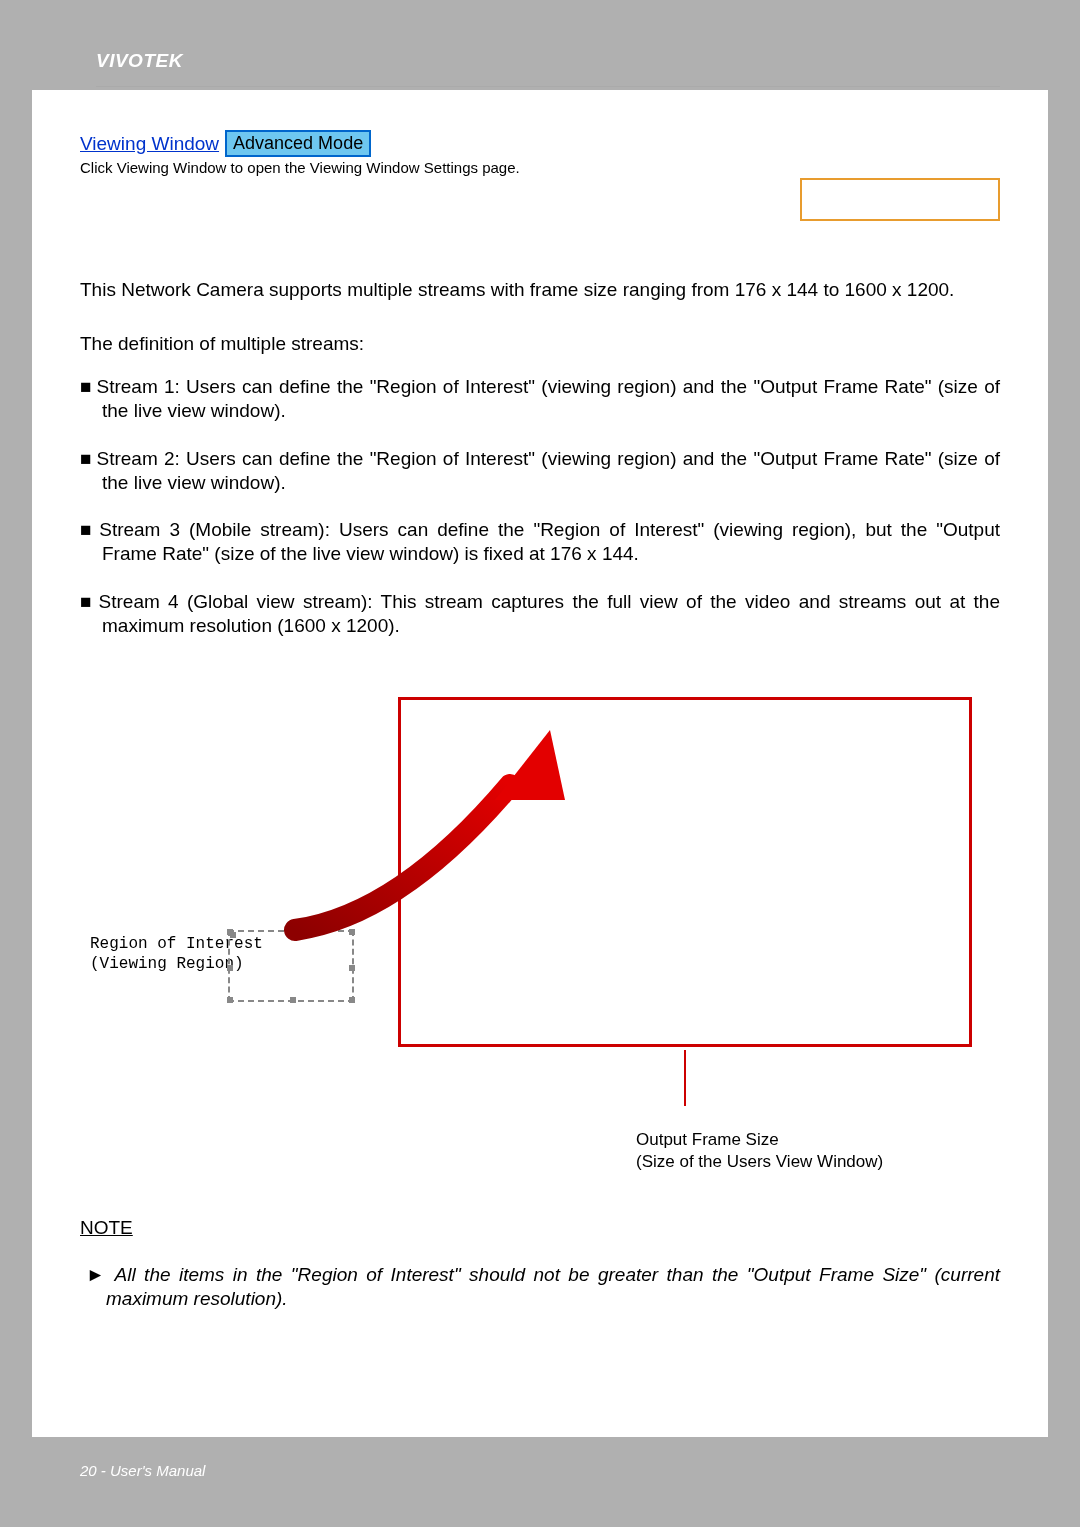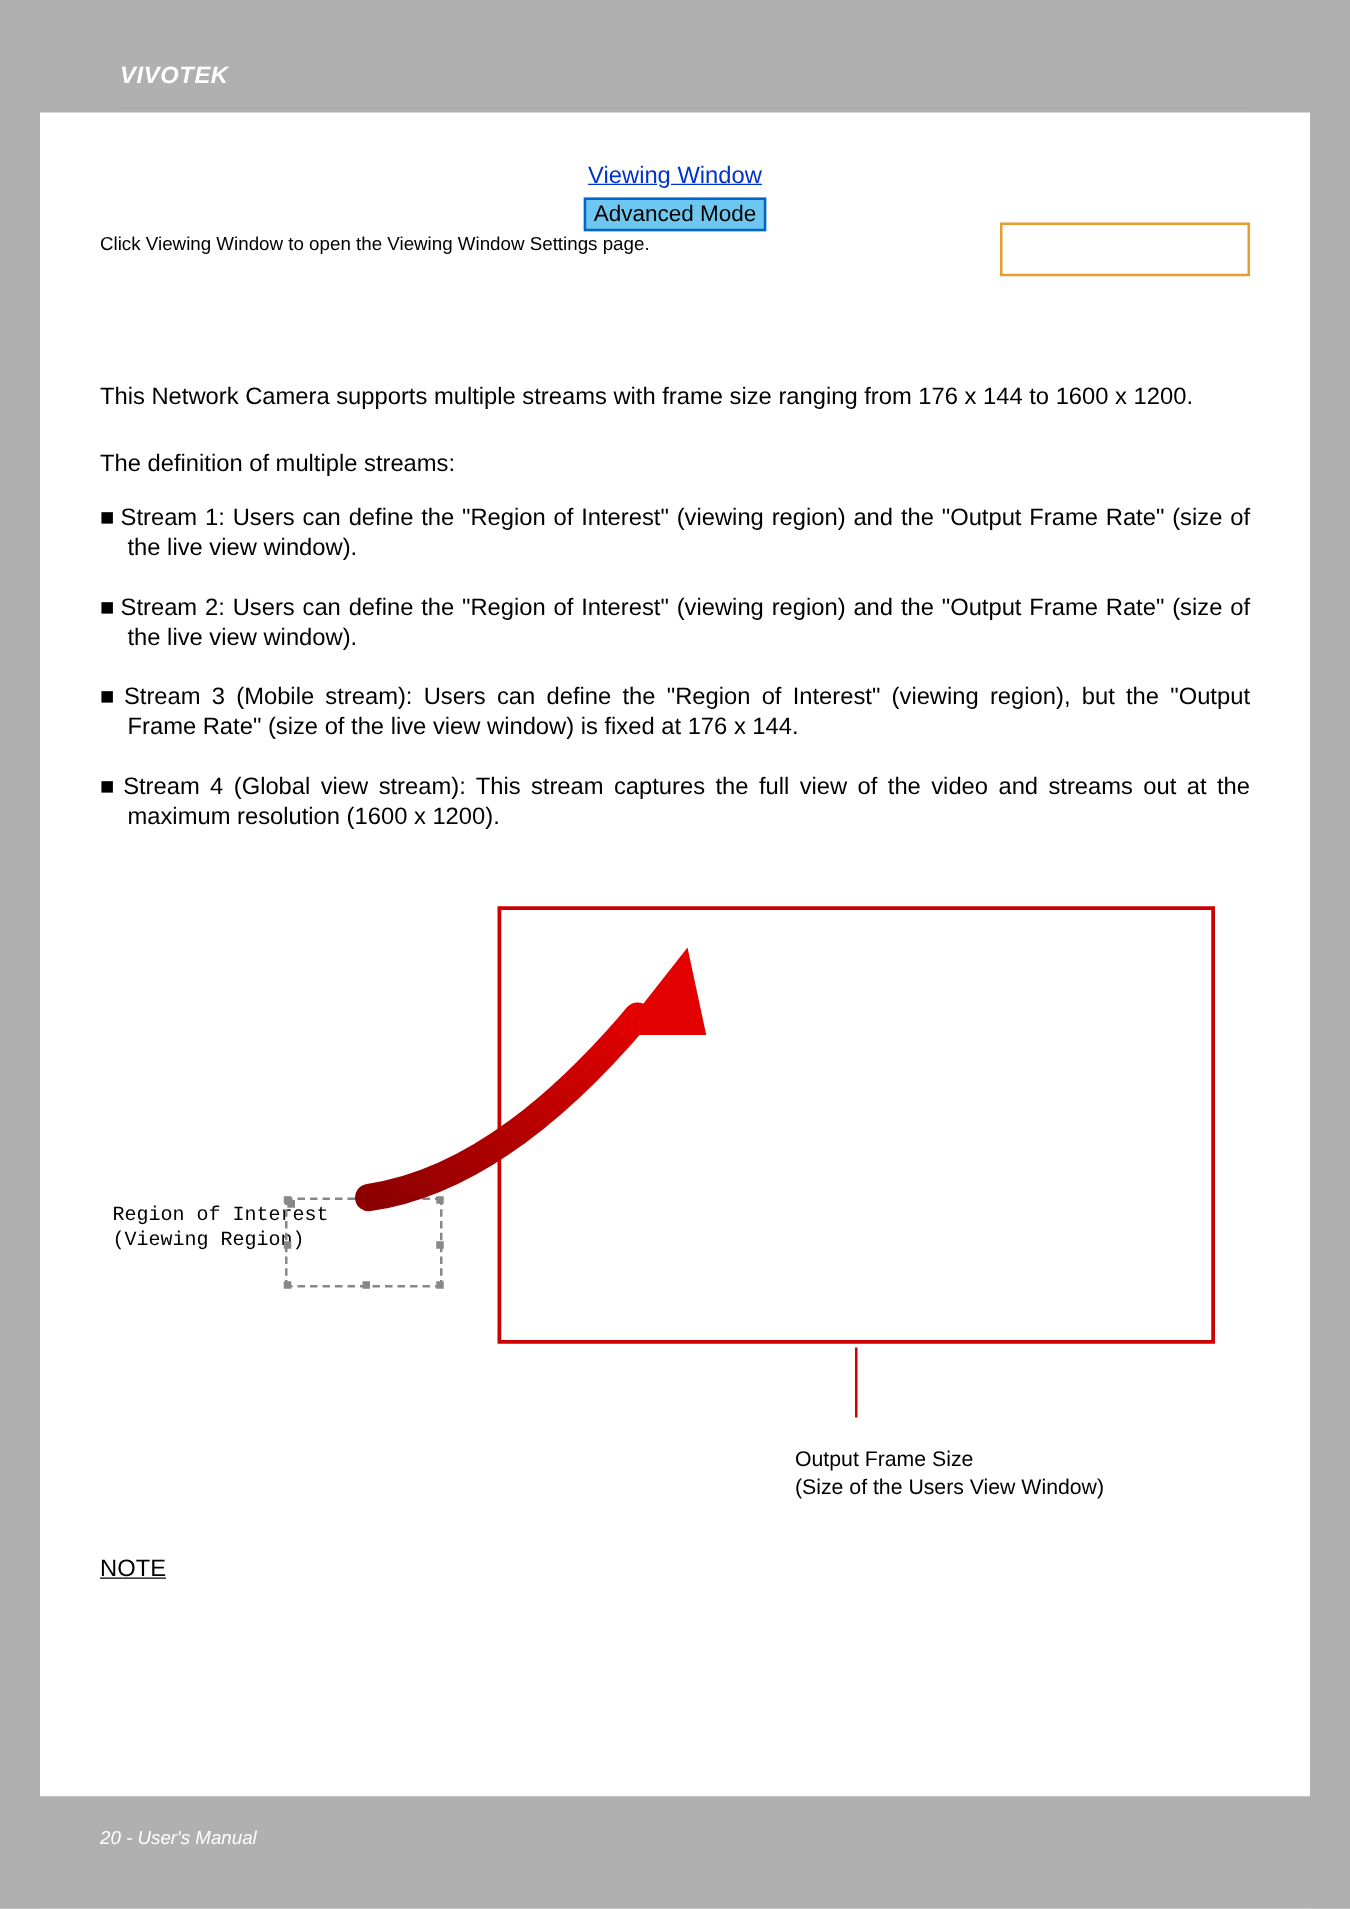--- a/index.html
+++ b/index.html
@@ -45,21 +45,20 @@
       position: absolute;
       top: 130px;
       left: 48px;
       right: 48px;
     }
     .section-title-row {
       display: flex;
       align-items: center;
       gap: 6px;
       margin-bottom: 2px;
-      flex-direction: column;
     }
     .link-title {
       color: #0033cc;
       text-decoration: underline;
       font-size: 19px;
     }
     .mode-badge {
       background-color: #6ec7f0;
       border: 2px solid #0066cc;
       padding: 1px 6px;
@@ -289,17 +288,21 @@
 
       <div class="output-line"></div>
       <div class="output-label">
         <div>Output Frame Size</div>
         <div>(Size of the Users View Window)</div>
       </div>
     </div>
 
     <div class="note-section">
       <div class="note-heading">NOTE</div>
+      <div class="note-item">
+        <span class="note-arrow">►</span>
+        <span>All the items in the "Region of Interest" should not be greater than the "Output Frame Size" (current maximum resolution).</span>
+      </div>
     </div>
   </div>
 
   <div class="footer">20 - User's Manual</div>
 </div>
 
 </body></html>

